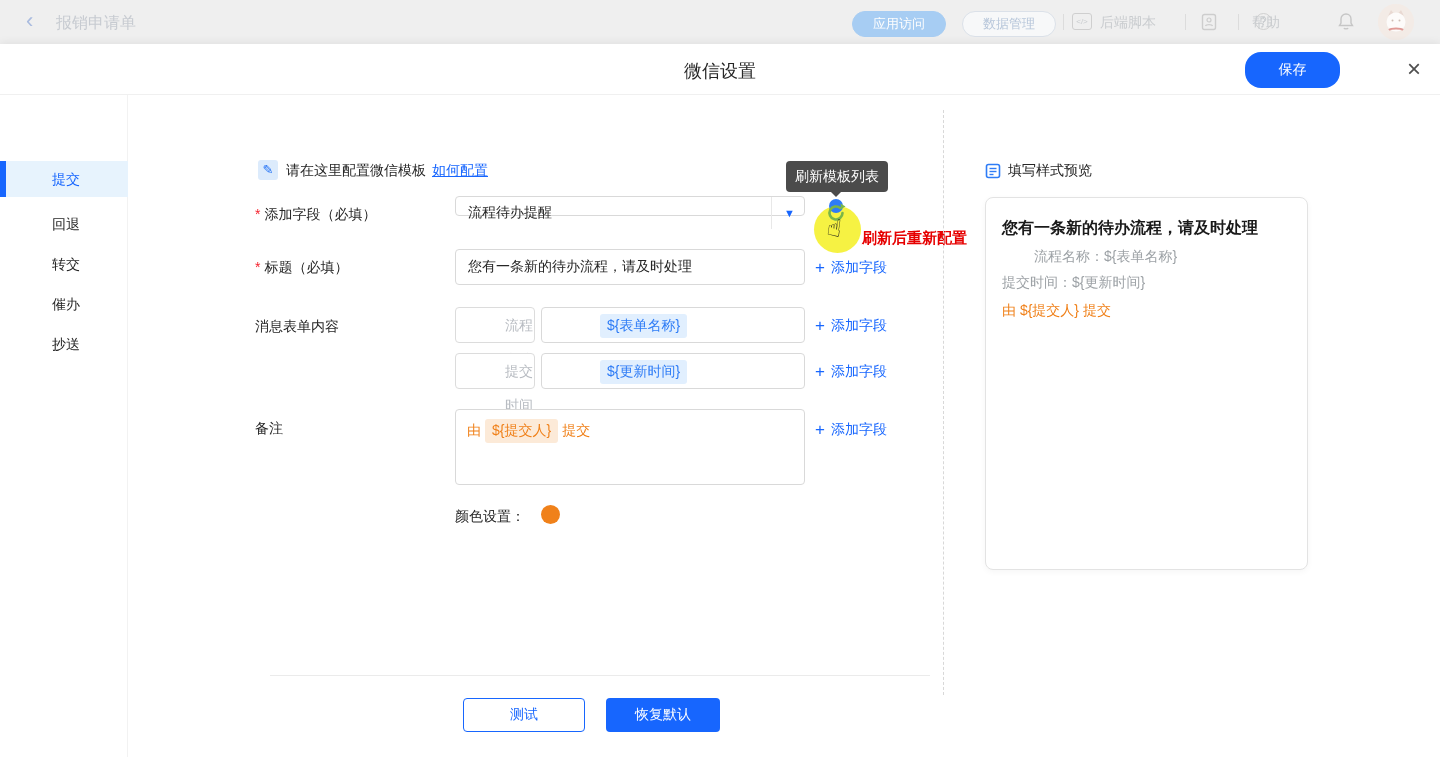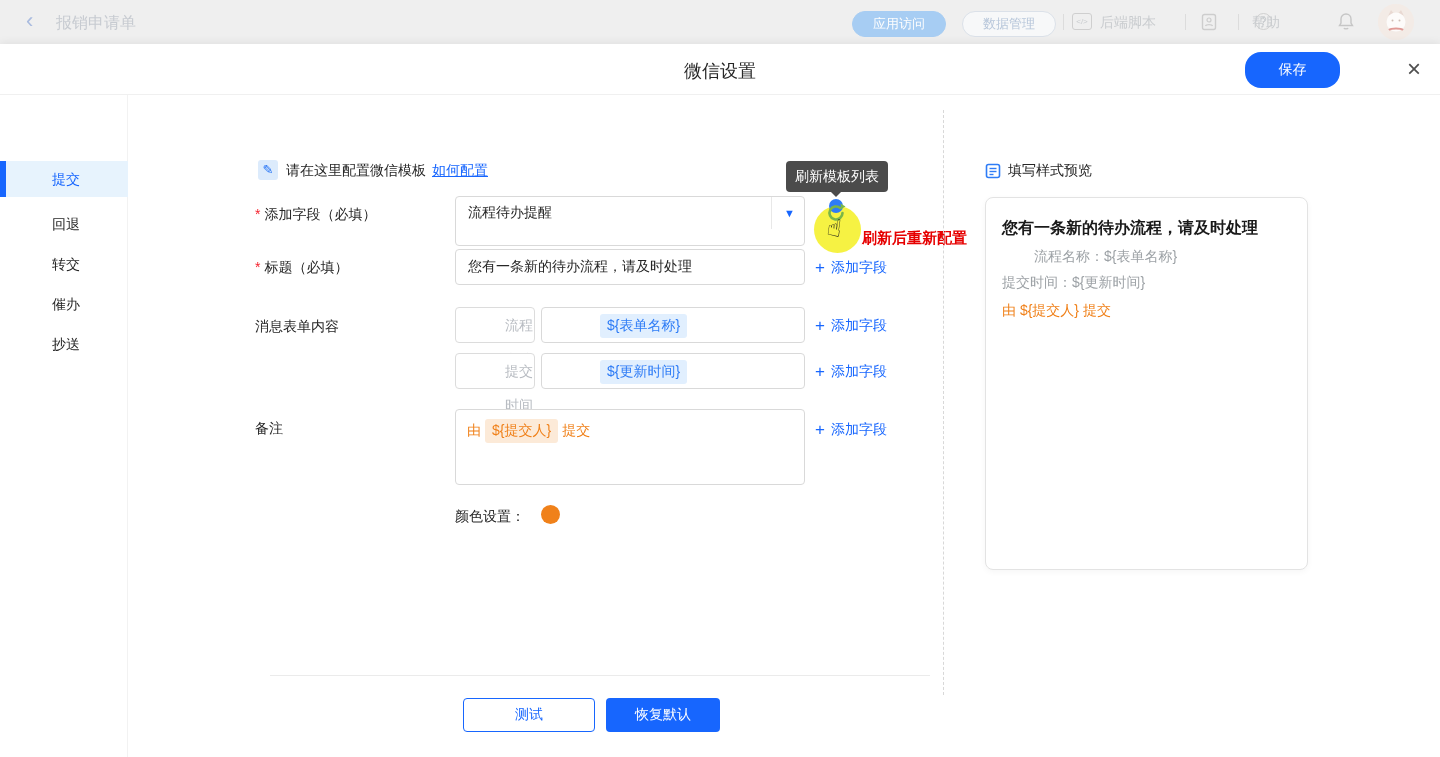--- a/index.html
+++ b/index.html
@@ -34,40 +34,40 @@
   .side-item.active { background:#e7f3fd; color:#1766fe; }
   .side-item.active::before { content:""; position:absolute; left:0; top:0; width:6px; height:36px; background:#1766fe; }
 
   
   .label { position:absolute; font-size:14px; color:#262626; }
   .asterisk { color:#f5222d; margin-right:4px; }
   .note-icon { position:absolute; left:258px; top:116px; width:20px; height:20px; background:#dcebfc; border-radius:3px; color:#1d6ef5; font-size:13px; text-align:center; line-height:20px; }
   .note-text { position:absolute; left:286px; top:118px; font-size:14px; color:#262626; }
   .note-link { position:absolute; left:432px; top:118px; font-size:14px; color:#1766fe; text-decoration:underline; cursor:pointer; }
 
-  .select { position:absolute; left:455px; top:152px; width:350px; height:50px; border:1px solid #d9d9d9; border-radius:4px; background:#fff; cursor:pointer; }
+  .select { position:absolute; left:455px; top:152px; width:350px; height:20px; border:1px solid #d9d9d9; border-radius:4px; background:#fff; cursor:pointer; }
   .select-text { position:absolute; left:12px; top:7px; font-size:14px; color:#262626; }
   .select-divider { position:absolute; right:32px; top:0; width:1px; height:32px; background:#e8e8e8; }
   .select-caret { position:absolute; right:9px; top:10px; font-size:11px; color:#1766fe; }
 
   .input { position:absolute; border:1px solid #d9d9d9; border-radius:4px; background:#fff; font-size:14px; color:#262626;padding-left:48px; }
   .keybox { color:#b8bcc2; text-align:center; border-color:#dcdcdc; }
   .token { display:inline-block; margin:6px 0 0 10px; padding:3px 7px; border-radius:3px; font-size:14px; background:#e1effe; color:#2e7cf6; cursor:pointer; }
   .token-orange { background:#fcead8; color:#f0811a; }
   .remark-line { position:absolute; left:467px; top:375px; font-size:14px; color:#f0811a; }
   .remark-line .token { margin:0 4px; }
 
   .add-link { position:absolute; left:815px; font-size:14px; color:#1766fe; cursor:pointer; white-space:nowrap; }
   .add-link .plus { font-size:17px; margin-right:6px; vertical-align:-1px; }
 
   .color-label { position:absolute; left:455px; top:464px; font-size:14px; color:#262626; }
   .color-dot { position:absolute; left:541px; top:461px; width:19px; height:19px; border-radius:50%; background:#f0811a; cursor:pointer; }
 
   .bottom-divider { position:absolute; left:270px; top:631px; width:660px; height:1px; background:#ebebeb; }
-  .test-btn { position:absolute; left:463px; top:654px; width:132px; height:34px; background:#fff; border:1px solid #1766fe; border-radius:4px; color:#1766fe; font-size:14px; cursor:pointer; }
+  .test-btn { position:absolute; left:463px; top:654px; width:122px; height:34px; background:#fff; border:1px solid #1766fe; border-radius:4px; color:#1766fe; font-size:14px; cursor:pointer; }
   .reset-btn { position:absolute; left:606px; top:654px; width:114px; height:34px; background:#1766fe; border:none; border-radius:4px; color:#fff; font-size:14px; cursor:pointer; }
 
   
   .hl-circle { position:absolute; left:814px; top:162px; width:47px; height:47px; border-radius:50%; background:#f6f243; }
   .refresh-blue { position:absolute; left:829px; top:155px; width:14px; height:14px; border-radius:50%; background:#2e7cf6; }
   .refresh-green { position:absolute; left:825px; top:158px; width:22px; height:22px; cursor:pointer; }
   .hand-cursor { position:absolute; left:827px; top:170px; font-size:24px; color:#1a1a1a; transform:rotate(8deg); }
   .tooltip { position:absolute; left:786px; top:117px; width:102px; height:31px; background:#4b4b4b; border-radius:4px; color:#fff; font-size:14px; text-align:center; line-height:31px; }
   .tooltip::after { content:""; position:absolute; left:44px; bottom:-5px; border-left:6px solid transparent; border-right:6px solid transparent; border-top:6px solid #4b4b4b; }
   .annotation { position:absolute; left:862px; top:185px; font-size:15px; font-weight:bold; color:#e60000; }

